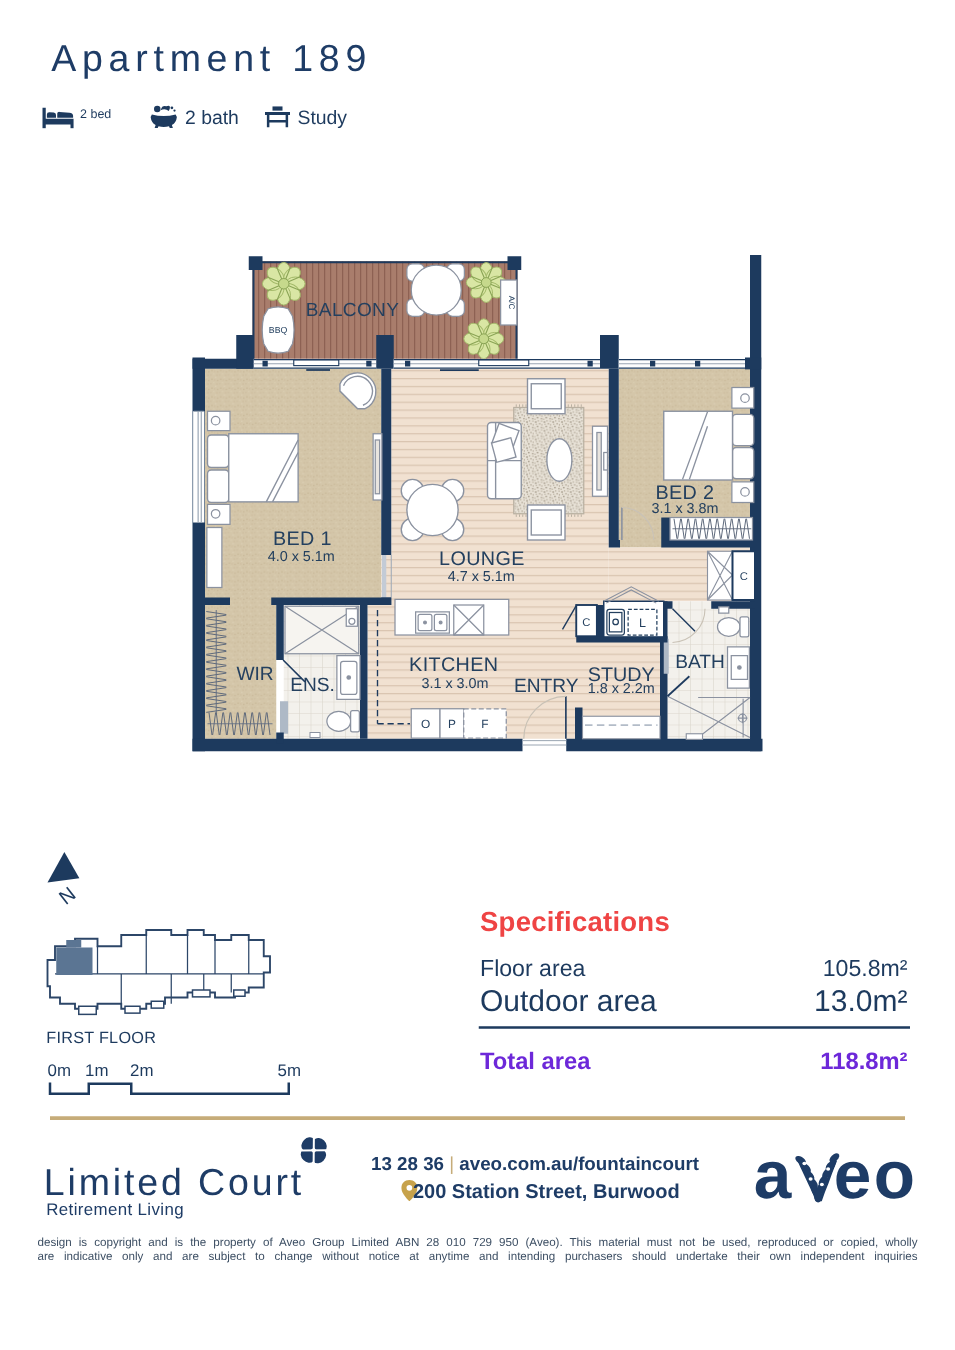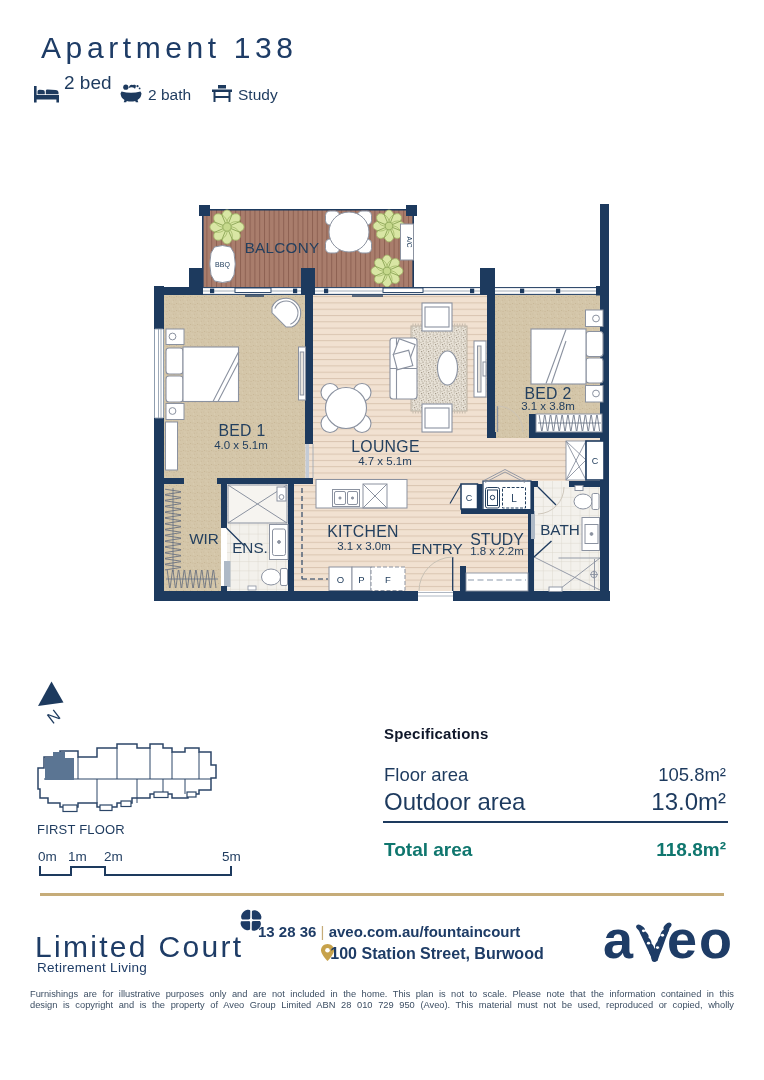--- a/index.html
+++ b/index.html
@@ -1,27 +1,27 @@
 <!DOCTYPE html>
 <html><head><meta charset="utf-8"><style>
 html,body{margin:0;padding:0}
 body{width:764px;height:1080px;position:relative;font-family:"Liberation Sans",sans-serif;background:#fff;overflow:hidden}
 div{box-sizing:border-box}
 svg text{font-family:"Liberation Sans",sans-serif}
 </style></head><body>
 
-<div style="position:absolute;left:41px;top:31px;font-size:30px;letter-spacing:4.6px;color:#1e3c66">Apartment 138</div>
+<div style="position:absolute;left:41px;top:31px;font-size:30px;letter-spacing:4.6px;color:#1e3c66">Apartment 189</div>
 
 <svg style="position:absolute;left:33px;top:86px" width="26" height="17" viewBox="0 0 26 17">
     <path d="M1 0 H3.6 V9 H26 V16.5 H23.4 V13.5 H3.6 V16.5 H1 Z" fill="#1d3a5e"></path>
     <path d="M4.5 8.2 V5.6 Q4.5 3.6 6.8 3.8 L10 4 Q11.8 4.2 11.8 6 V8.2 Z" fill="#1d3a5e"></path>
     <path d="M12.8 8.2 V4.8 Q12.8 3.4 14.6 3.5 L22.5 4.1 Q25.5 4.4 25.5 6.8 V8.2 Z" fill="#1d3a5e"></path>
   </svg>
 
-<div style="position:absolute;left:64px;top:72px;font-size:19px;color:#1d3a5e">2 bed</div>
+<div style="position:absolute;left:64px;top:86px;font-size:10px;color:#1d3a5e">2 bed</div>
 
 <svg style="position:absolute;left:120px;top:83px" width="22" height="20" viewBox="0 0 22 20">
     <path d="M1.5 8.5 Q11 11 20.5 8.5 L21.5 10.5 Q21 15 17.5 17 L18.3 19.3 H15.8 L15.2 18 Q11 19 6.8 18 L6.2 19.3 H3.7 L4.5 17 Q1 15 0.5 10.5 Z" fill="#1d3a5e"></path>
     <circle cx="5.8" cy="4.2" r="2.6" fill="#1d3a5e"></circle>
     <path d="M8.5 5.2 Q12 3.2 15 5.8 L15.8 4 Q16.5 1.2 14 1.8 L13 2 Q10 1.2 9.2 3.4 Z" fill="#1d3a5e"></path>
     <circle cx="17.5" cy="3.2" r="1.1" fill="#1d3a5e"></circle>
     <circle cx="19.6" cy="5.4" r="0.9" fill="#1d3a5e"></circle>
   </svg>
 
 <div style="position:absolute;left:148px;top:86px;font-size:15.5px;color:#1d3a5e">2 bath</div>
@@ -552,54 +552,54 @@
 <g font-size="13.5" fill="#1d3a5e">
       <text x="38" y="861">0m</text>
       <text x="68" y="861">1m</text>
       <text x="104" y="861">2m</text>
       <text x="222" y="861">5m</text>
     </g>
 
 <path d="M40 866 V875 H71 V867 H105 V875 H231 V866" stroke="#1d3a5e" stroke-width="2" fill="none"></path>
 </svg>
 
-<div style="position:absolute;left:384px;top:725px;font-size:15px;font-weight:bold;color:#0f172a;letter-spacing:0.2px">Specifications</div>
+<div style="position:absolute;left:384px;top:725px;font-size:22px;font-weight:bold;color:#ef4444;letter-spacing:0.2px">Specifications</div>
 
 <div style="position:absolute;left:384px;top:764px;width:342px;font-size:18.5px;color:#1d3a5e">Floor area<span style="float:right">105.8m²</span></div>
 
 <div style="position:absolute;left:384px;top:788px;width:342px;font-size:24px;color:#1d3a5e">Outdoor area<span style="float:right">13.0m²</span></div>
 
 <div style="position:absolute;left:383px;top:821px;width:345px;height:2px;background:#1d3a5e"></div>
 
-<div style="position:absolute;left:384px;top:839px;width:342px;font-size:19px;font-weight:bold;color:#0f766e">Total area<span style="float:right">118.8m²</span></div>
+<div style="position:absolute;left:384px;top:839px;width:342px;font-size:19px;font-weight:bold;color:#6d28d9">Total area<span style="float:right">118.8m²</span></div>
 
 <div style="position:absolute;left:40px;top:893px;width:684px;height:2.5px;background:#c6ac79"></div>
 
 <svg style="position:absolute;left:239px;top:909px" width="24" height="23" viewBox="0 0 24 23">
     <g fill="#1e3c66">
       <ellipse cx="7.7" cy="6.4" rx="6.2" ry="4.9" transform="rotate(-45 7.7 6.4)"></ellipse>
       <ellipse cx="16.8" cy="6.9" rx="6.2" ry="4.9" transform="rotate(45 16.8 6.9)"></ellipse>
       <ellipse cx="7.2" cy="15.6" rx="6.2" ry="4.9" transform="rotate(45 7.2 15.6)"></ellipse>
       <ellipse cx="16.3" cy="16.1" rx="6.2" ry="4.9" transform="rotate(-45 16.3 16.1)"></ellipse>
     </g>
     <path d="M2 11.4 L22 11.2 M12.1 1 L11.9 21.5" stroke="#fff" stroke-width="1.6"></path>
   </svg>
 
 <div style="position:absolute;left:35px;top:930px;font-size:30px;letter-spacing:2.3px;color:#1e3c66">Limited Court</div>
 
 <div style="position:absolute;left:37px;top:960px;font-size:13.5px;letter-spacing:0.3px;color:#1e3c66">Retirement Living</div>
 
-<div style="position:absolute;left:258px;top:923px;width:340px;text-align:left;font-size:15px;font-weight:bold;color:#1e3c66">13 28 36 <span style="color:#c6ac79;font-weight:normal">|</span> aveo.com.au/fountaincourt</div>
+<div style="position:absolute;left:258px;top:923px;width:340px;text-align:center;font-size:15px;font-weight:bold;color:#1e3c66">13 28 36 <span style="color:#c6ac79;font-weight:normal">|</span> aveo.com.au/fountaincourt</div>
 
 <svg style="position:absolute;left:321px;top:944px" width="13" height="17" viewBox="0 0 13 17">
     <path d="M6.5 0 C10.2 0 13 2.8 13 6.3 C13 10.8 6.5 17 6.5 17 C6.5 17 0 10.8 0 6.3 C0 2.8 2.8 0 6.5 0 Z" fill="#c7a24b"></path>
     <circle cx="6.5" cy="6.2" r="2.3" fill="#fff"></circle>
   </svg>
 
-<div style="position:absolute;left:258px;top:944.5px;width:340px;text-align:center;font-size:16px;font-weight:bold;color:#1e3c66"><span style="padding-left:18px">100 Station Street, Burwood</span></div>
+<div style="position:absolute;left:258px;top:944.5px;width:340px;text-align:center;font-size:16px;font-weight:bold;color:#1e3c66"><span style="padding-left:18px">200 Station Street, Burwood</span></div>
 
 <svg style="position:absolute;left:601px;top:908px" width="140" height="58" viewBox="0 0 140 58">
 <g font-family="Liberation Sans, sans-serif" font-size="54" font-weight="bold" fill="#1e3c66">
       <text x="2" y="50">a</text>
       <text x="66" y="50">e</text>
       <text x="98" y="50">o</text>
     </g>
 <g fill="#1e3c66" transform="translate(1.5,7) scale(1,0.88)">
 <path d="M37 16 Q42 28 46 38 Q49 45 51 51 L54 51 Q56 44 59 36 Q62 26 66 15" stroke="#1e3c66" stroke-width="2.5" fill="none"></path>
 <ellipse cx="38" cy="15" rx="5" ry="2.9" transform="rotate(40 38 15)"></ellipse>
@@ -614,14 +614,14 @@
 <ellipse cx="54" cy="41" rx="5.5" ry="3" transform="rotate(105 54 41)"></ellipse>
 <ellipse cx="52" cy="48" rx="5.5" ry="3.2" transform="rotate(90 52 48)"></ellipse>
 <circle cx="41" cy="18" r="1.6" fill="#fff"></circle>
       <circle cx="46" cy="32" r="1.6" fill="#fff"></circle>
       <circle cx="60" cy="23" r="1.6" fill="#fff"></circle>
       <circle cx="55" cy="37" r="1.6" fill="#fff"></circle>
 </g>
 </svg>
 
 <div style="position:absolute;left:30px;top:989px;width:704px;font-size:9.3px;line-height:10.6px;color:#3c4e63">
-<div style="text-align:justify;text-align-last:justify">Furnishings are for illustrative purposes only and are not included in the home. This plan is not to scale. Please note that the information contained in this</div>
 <div style="text-align:justify;text-align-last:justify">design is copyright and is the property of Aveo Group Limited ABN 28 010 729 950 (Aveo). This material must not be used, reproduced or copied, wholly</div>
+<div style="text-align:justify;text-align-last:justify">are indicative only and are subject to change without notice at anytime and intending purchasers should undertake their own independent inquiries</div>
 </div>
 </body></html>

